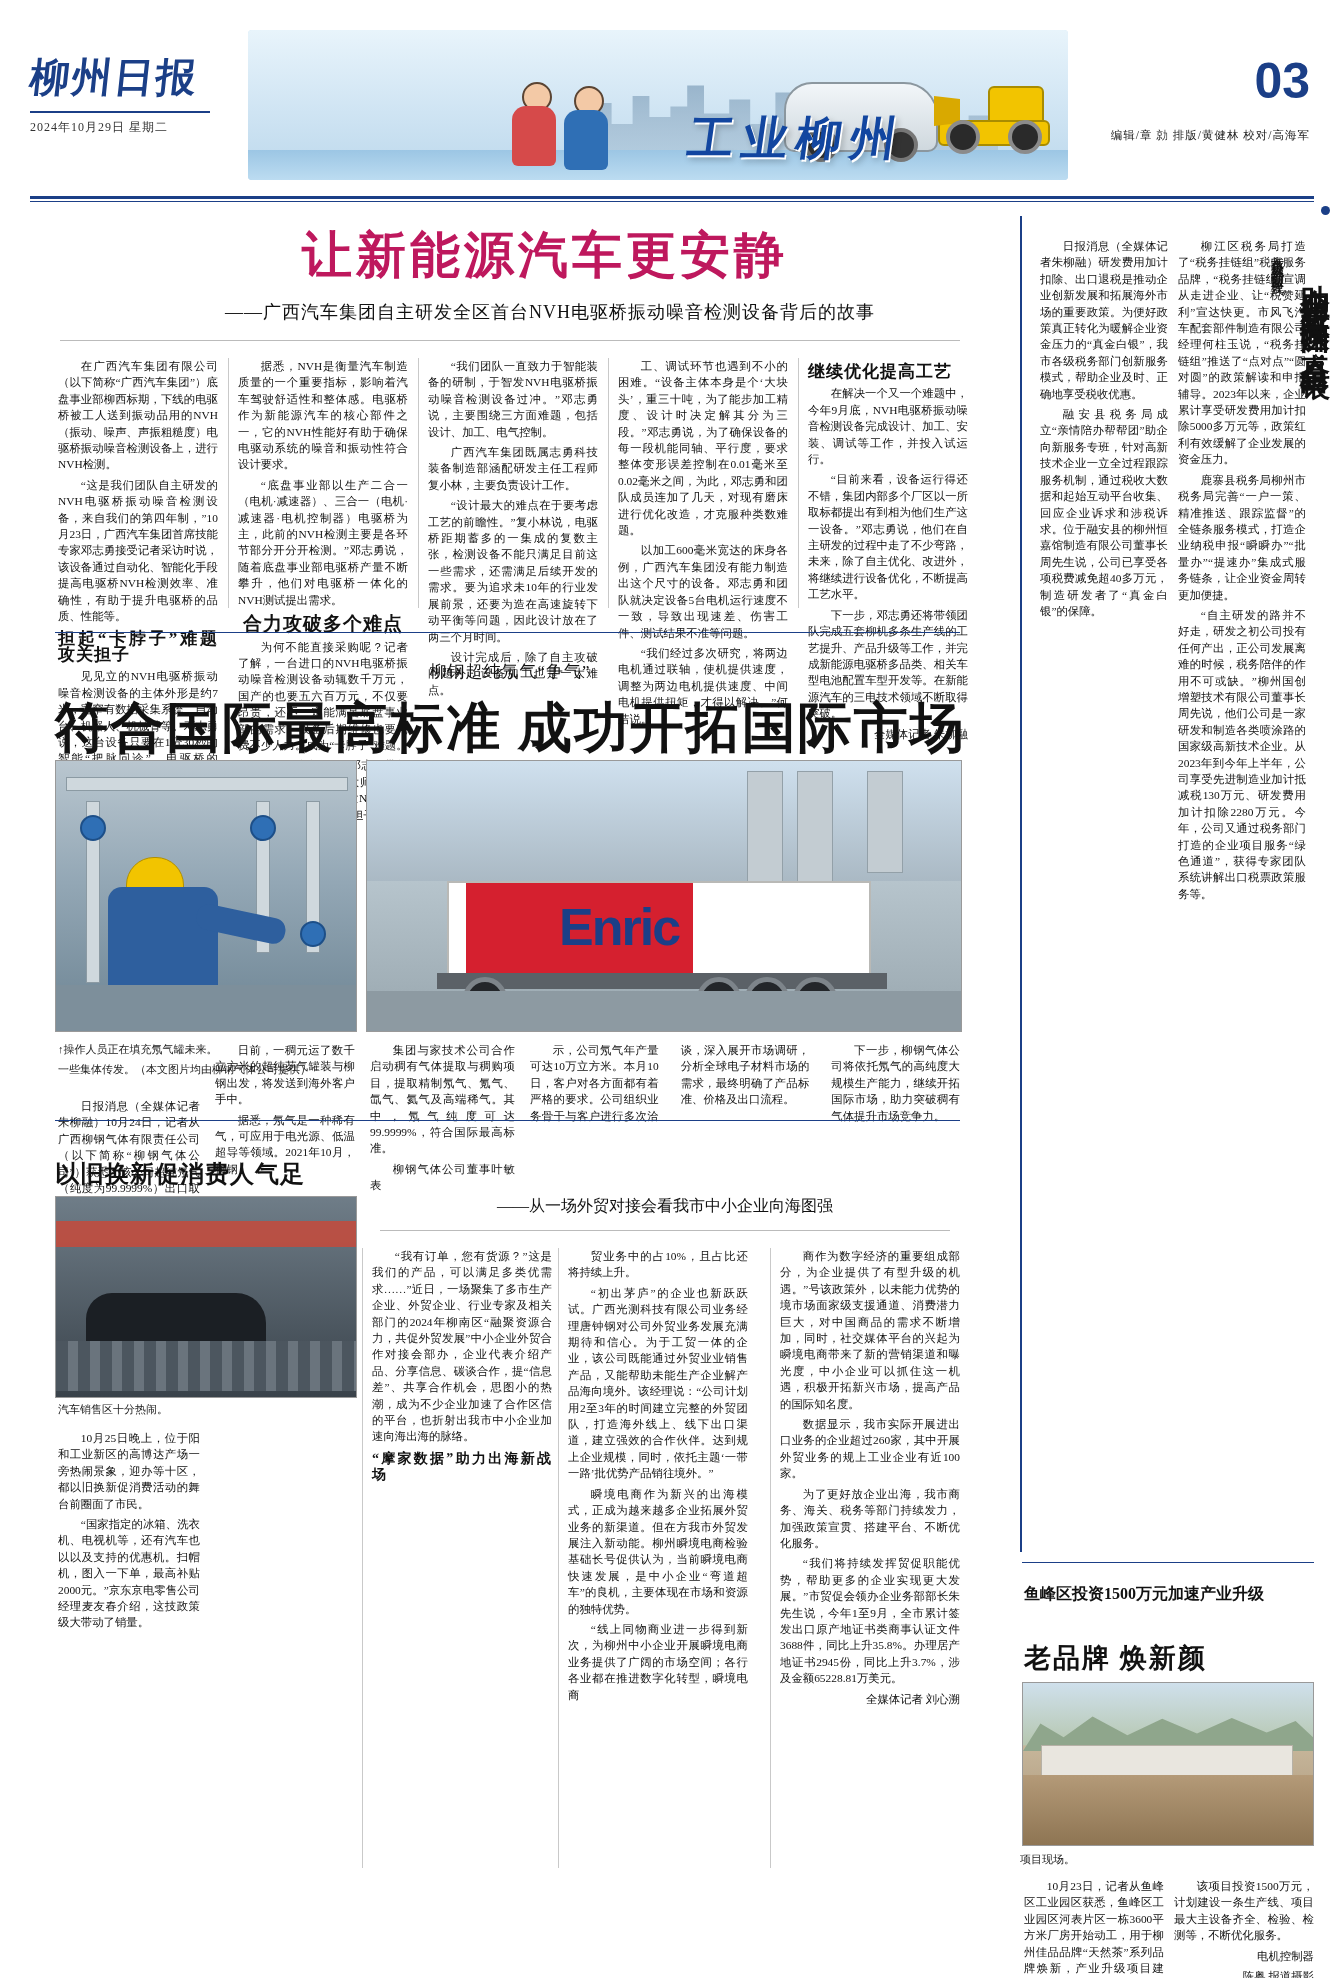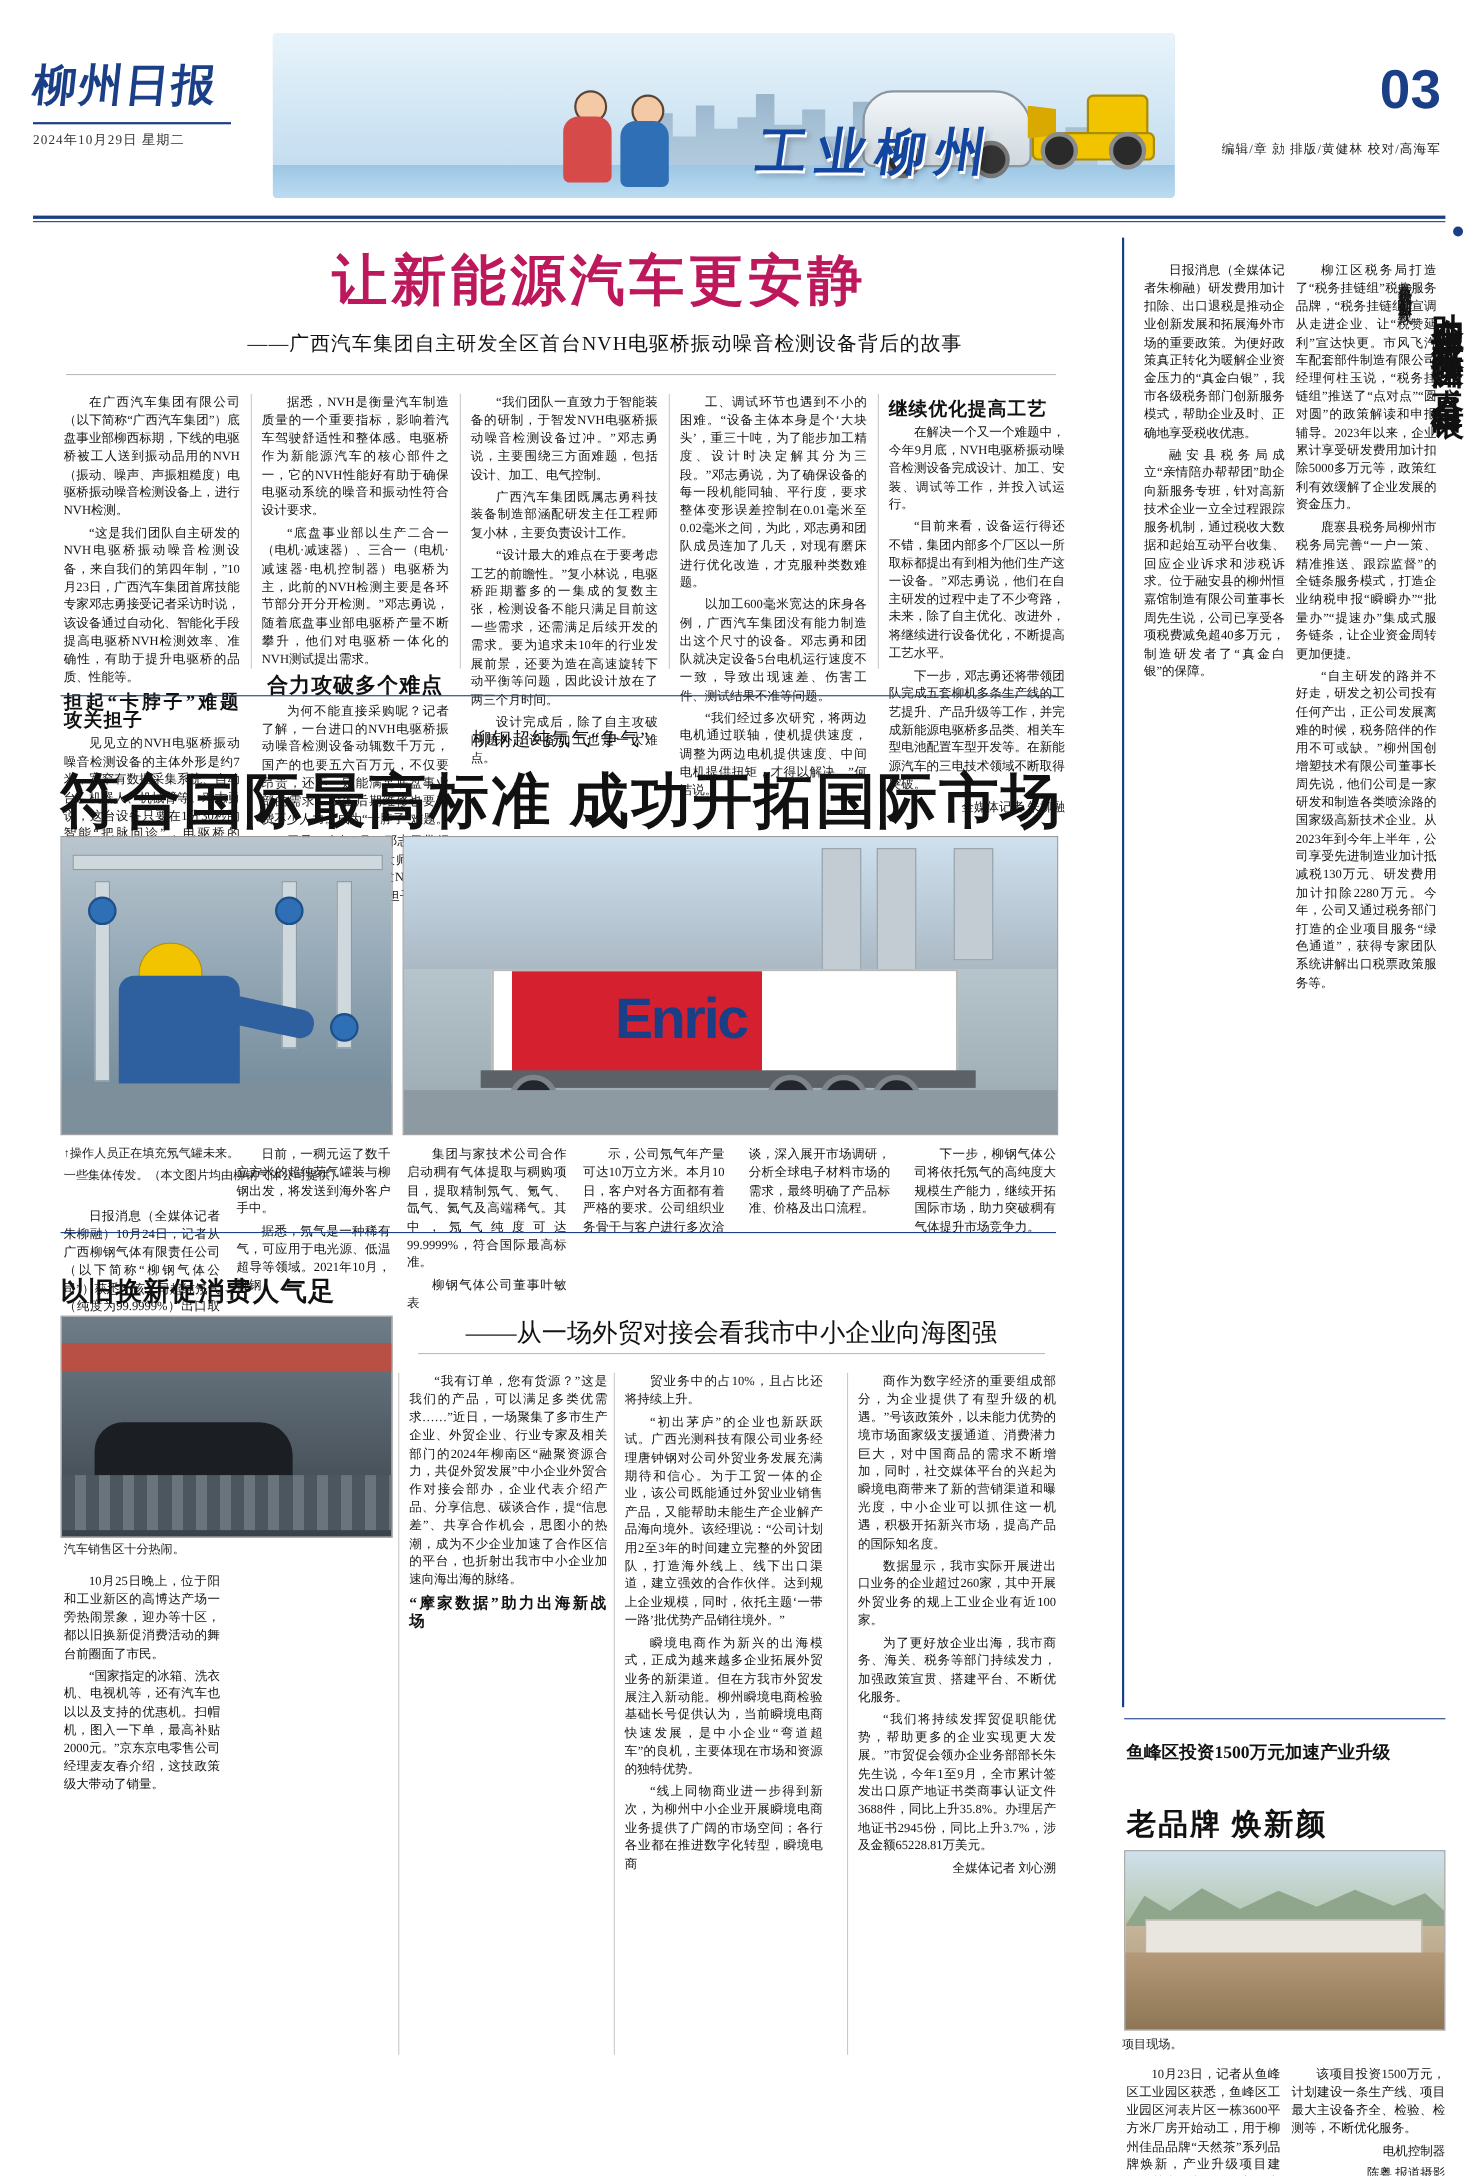--- a/index.html
+++ b/index.html
@@ -125,21 +125,21 @@
   
   .s3-left-title{position:absolute;left:55px;top:1158px;width:300px;font-size:24px;font-weight:bold;letter-spacing:1px;}
   .pC{left:55px;top:1196px;width:300px;height:200px;background:linear-gradient(180deg,#6f7d88,#39424a);}
   .pC .car{position:absolute;left:30px;top:96px;width:180px;height:62px;background:#1b1f24;border-radius:26px 30px 8px 8px;}
   .pC .tent{position:absolute;left:0;top:24px;width:100%;height:26px;background:#c74a3b;opacity:.85;}
   .pC .crowd{position:absolute;left:0;bottom:6px;width:100%;height:50px;
      background:repeating-linear-gradient(90deg,#4c565f 0 12px,#6a747d 12px 22px);}
   .capC{left:58px;top:1402px;width:300px;}
 
   .s3-title{position:absolute;left:370px;top:1142px;width:590px;text-align:center;font-size:40px;font-weight:bold;letter-spacing:2px;}
-  .s3-sub{position:absolute;left:370px;top:1196px;width:590px;text-align:center;font-size:23px;}
+  .s3-sub{position:absolute;left:370px;top:1196px;width:590px;text-align:center;font-size:16px;}
   .s3-sub-rule{position:absolute;left:380px;top:1230px;width:570px;height:1px;background:#bbb;}
 
   
   .br-k{position:absolute;right:30px;top:1582px;width:290px;font-size:16px;font-weight:bold;line-height:24px;text-align:left;}
   .br-t{position:absolute;right:30px;top:1640px;width:290px;font-size:27px;font-weight:bold;letter-spacing:2px;}
   .pD{right:30px;top:1682px;width:290px;height:162px;background:linear-gradient(180deg,#cfe0ec 0%,#b6c7b0 38%,#c6b69a 39%,#a89176 100%);}
   .pD .hills{position:absolute;left:0;top:22px;width:100%;height:46px;background:#8fa68c;
      clip-path:polygon(0 100%,6% 40%,14% 70%,24% 25%,36% 66%,48% 30%,60% 62%,72% 28%,84% 60%,94% 35%,100% 70%,100% 100%);}
   .pD .bldg{position:absolute;left:18px;top:62px;width:250px;height:30px;background:#e9e6df;border:1px solid #b6b1a6;}
   .pD .dirt{position:absolute;left:0;bottom:0;width:100%;height:70px;background:linear-gradient(180deg,#b49a78,#8e7553);}

